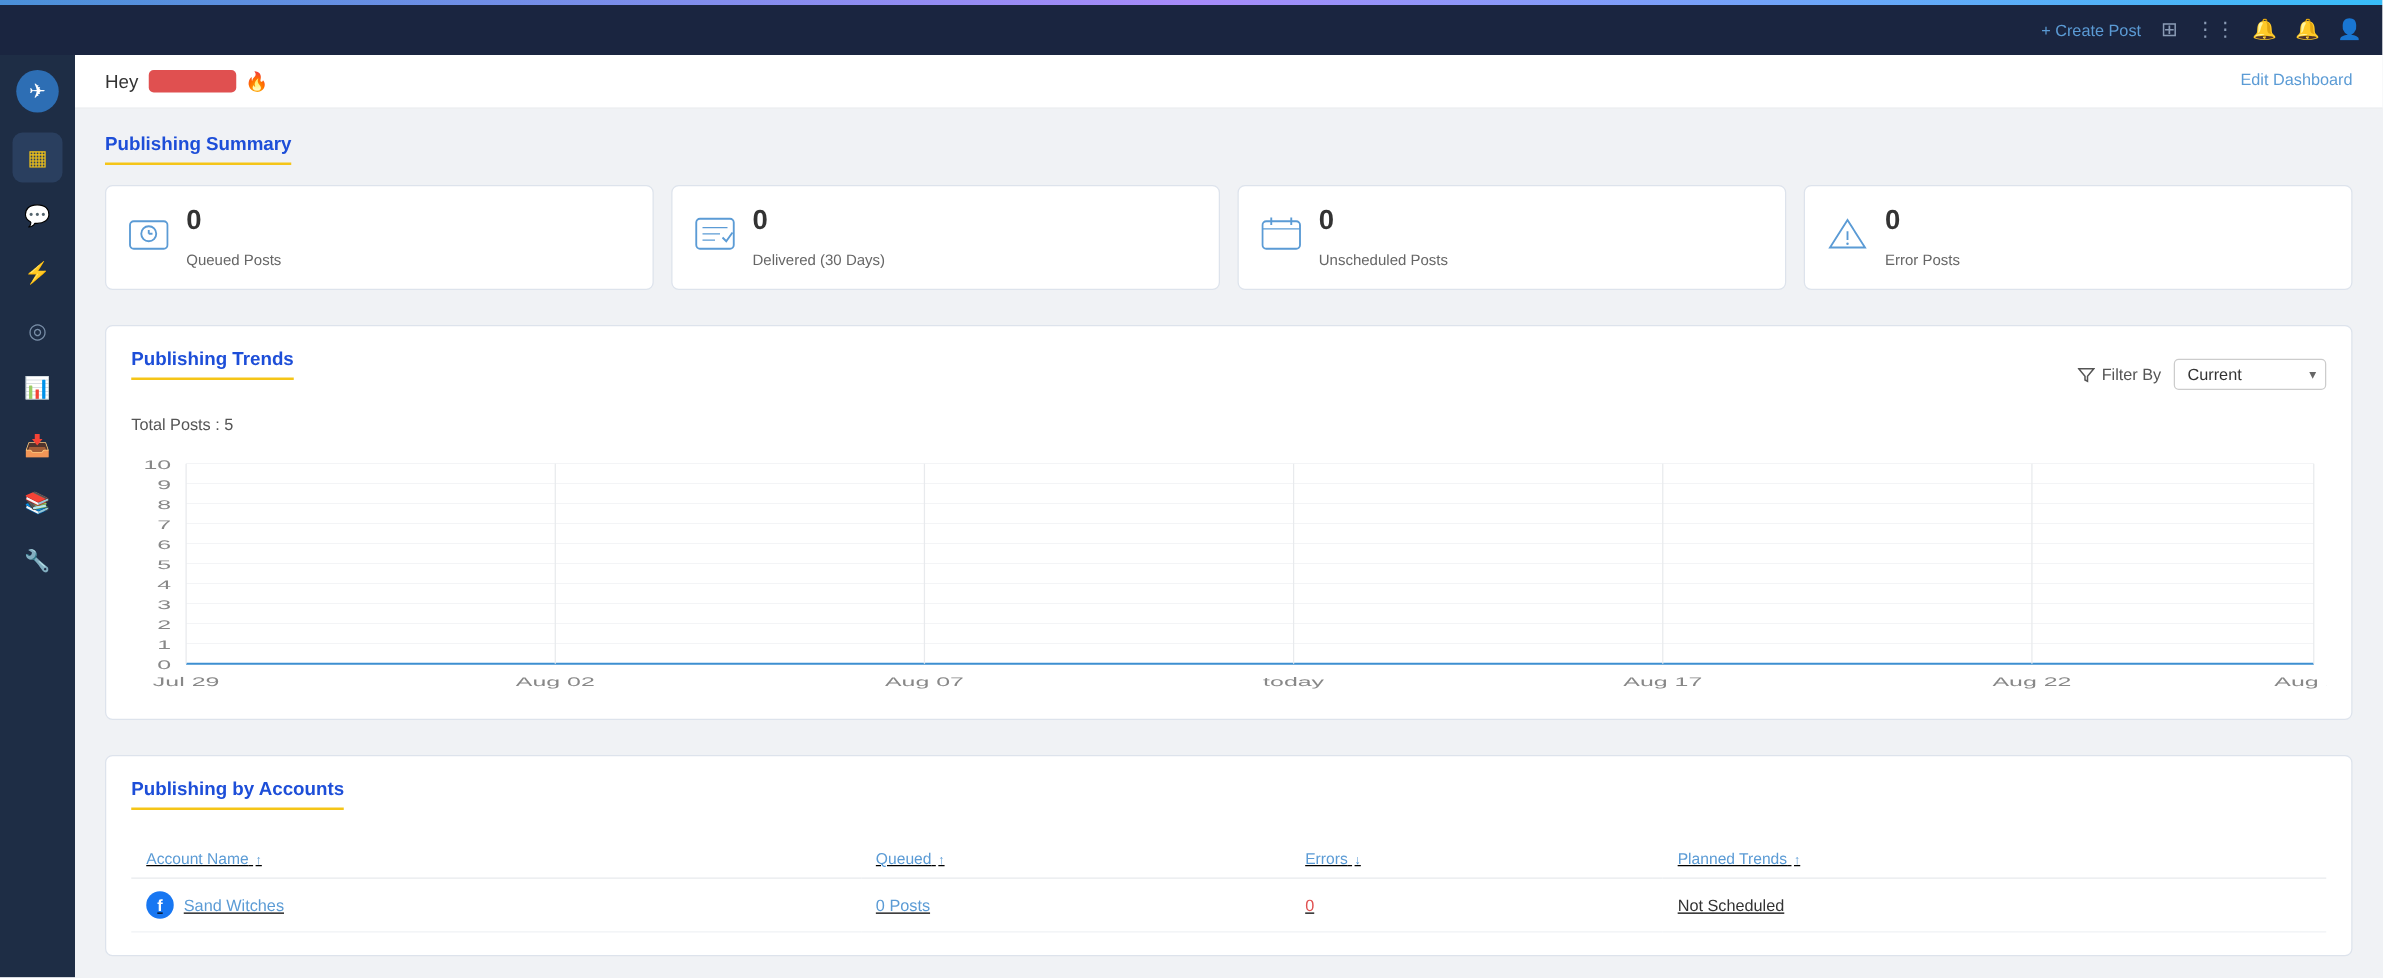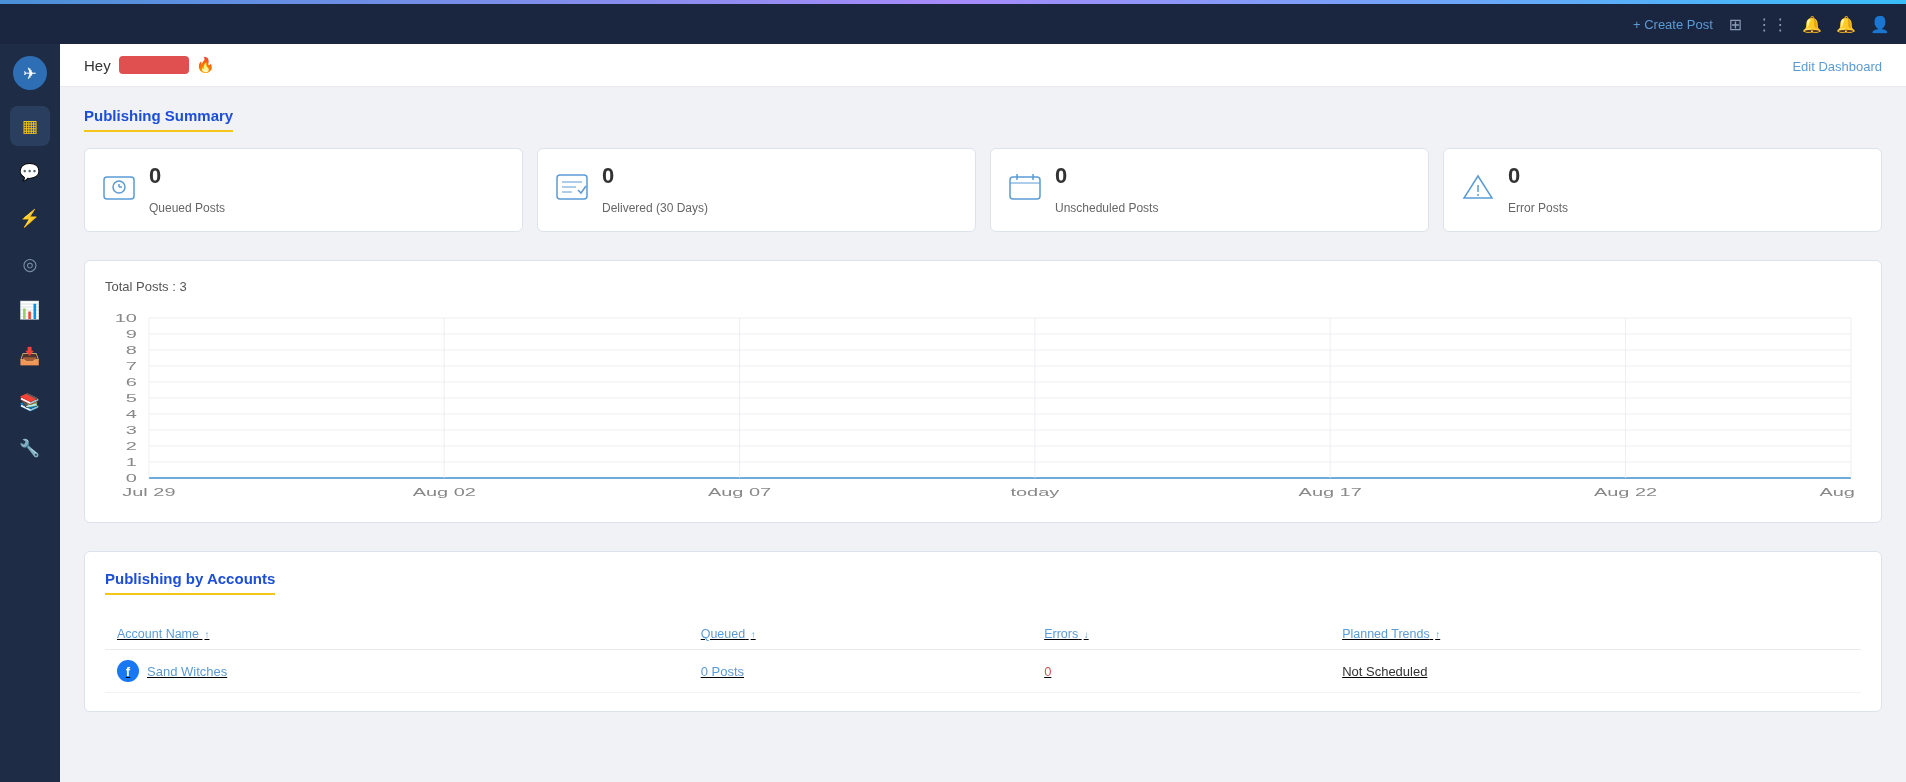--- a/index.html
+++ b/index.html
@@ -86,21 +86,21 @@
       flex: 1;
       overflow-y: auto;
       background: #f0f2f5;
       padding: 0;
     }
 
     .content-header {
       background: #fff;
       padding: 12px 24px;
       display: flex;
-      align-items: flex-end;
+      align-items: flex-start;
       justify-content: space-between;
       border-bottom: 1px solid #e8eaed;
     }
     .greeting {
       display: flex;
       align-items: center;
       gap: 8px;
       font-size: 15px;
       color: #333;
     }
@@ -412,21 +412,39 @@
             <div class="card-info">
               <div class="card-number">0</div>
               <div class="card-label">Error Posts</div>
             </div>
           </div>
 
         </div>
       </div>
 
       <div class="trends-section">
-        <div class="total-posts-label">Total Posts : 3</div>
+        <div class="trends-header">
+          <div class="section-title">Publishing Trends</div>
+          <div class="filter-area">
+            <div class="filter-label">
+              <svg width="14" height="14" viewBox="0 0 14 14" fill="none">
+                <path d="M1 2h12l-5 6v4l-2-1V8L1 2z" stroke="#555" stroke-width="1.2" fill="none"></path>
+              </svg>
+              <span>Filter By</span>
+            </div>
+            <div class="select-wrapper">
+              <select class="filter-select">
+                <option>Current</option>
+                <option>Last Month</option>
+                <option>Last 3 Months</option>
+              </select>
+            </div>
+          </div>
+        </div>
+        <div class="total-posts-label">Total Posts : 5</div>
 
         <div class="chart-container">
           <svg class="chart-svg" viewBox="0 0 880 200" preserveAspectRatio="none">
 
             <text x="16" y="18" font-size="10" fill="#888" text-anchor="end">10</text>
             <text x="16" y="34" font-size="10" fill="#888" text-anchor="end">9</text>
             <text x="16" y="50" font-size="10" fill="#888" text-anchor="end">8</text>
             <text x="16" y="66" font-size="10" fill="#888" text-anchor="end">7</text>
             <text x="16" y="82" font-size="10" fill="#888" text-anchor="end">6</text>
             <text x="16" y="98" font-size="10" fill="#888" text-anchor="end">5</text>

